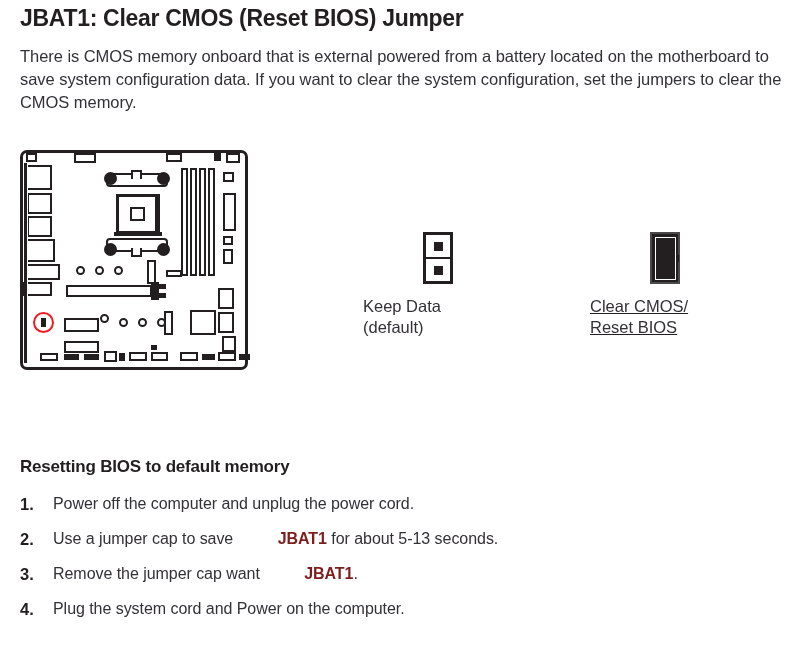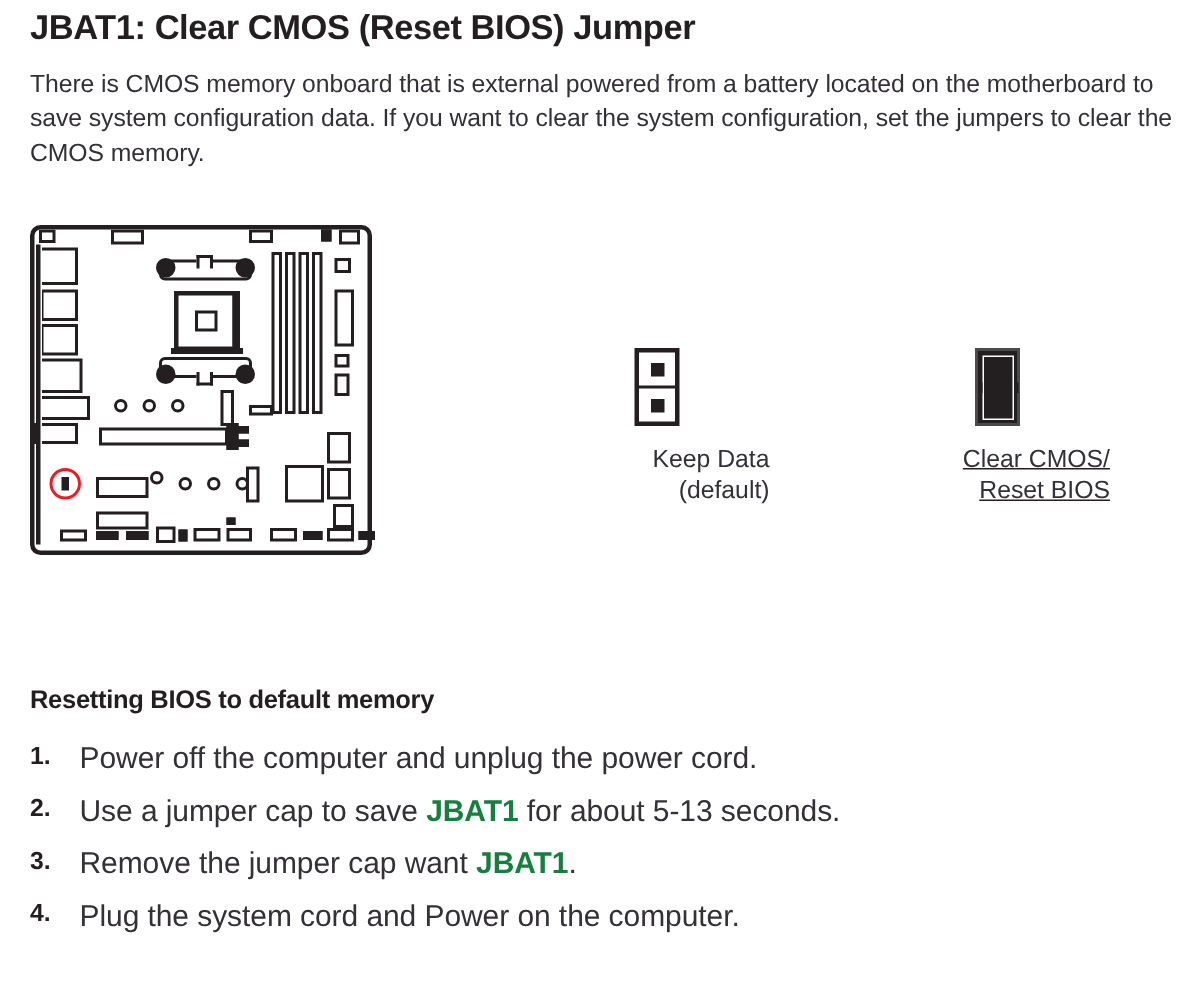--- a/index.html
+++ b/index.html
@@ -95,21 +95,21 @@
     background: #fff;
   }
   .dimm {
     position: absolute;
     box-sizing: border-box;
     border: 2.2px solid #231f20;
     background: #fff;
   }
 
   
-  .jumper-fig { position: absolute; text-align: right; }
+  .jumper-fig { position: absolute; text-align: left; }
   .jumper-caption {
     font-size: 16.5px;
     line-height: 21px;
     color: #333036;
     white-space: pre-line;
   }
 
   .jmp-open {
     width: 30px;
     height: 52px;
@@ -189,25 +189,25 @@
     height: 35px;
   }
   .step-num {
     width: 33px;
     flex: 0 0 33px;
     font-size: 16.5px;
     font-weight: bold;
     color: #231f20;
   }
   .step-text {
-    font-size: 20px;
+    font-size: 16px;
     color: #333036;
     letter-spacing: -0.05px;
   }
-  .step-text b { font-weight: bold; color: #15803d; }
+  .step-text b { font-weight: bold; color: #7f1d1d; margin-left: 40px; }
 </style>
 </head>
 <body>
 
 <div class="page-title">JBAT1: Clear CMOS (Reset BIOS) Jumper</div>
 
 <div class="intro">There is CMOS memory onboard that is external powered from a battery located on the motherboard to save system configuration data. If you want to clear the system configuration, set the jumpers to clear the CMOS memory.</div>
 
 <div class="mb-wrap">
   <div class="mb-board"></div>

